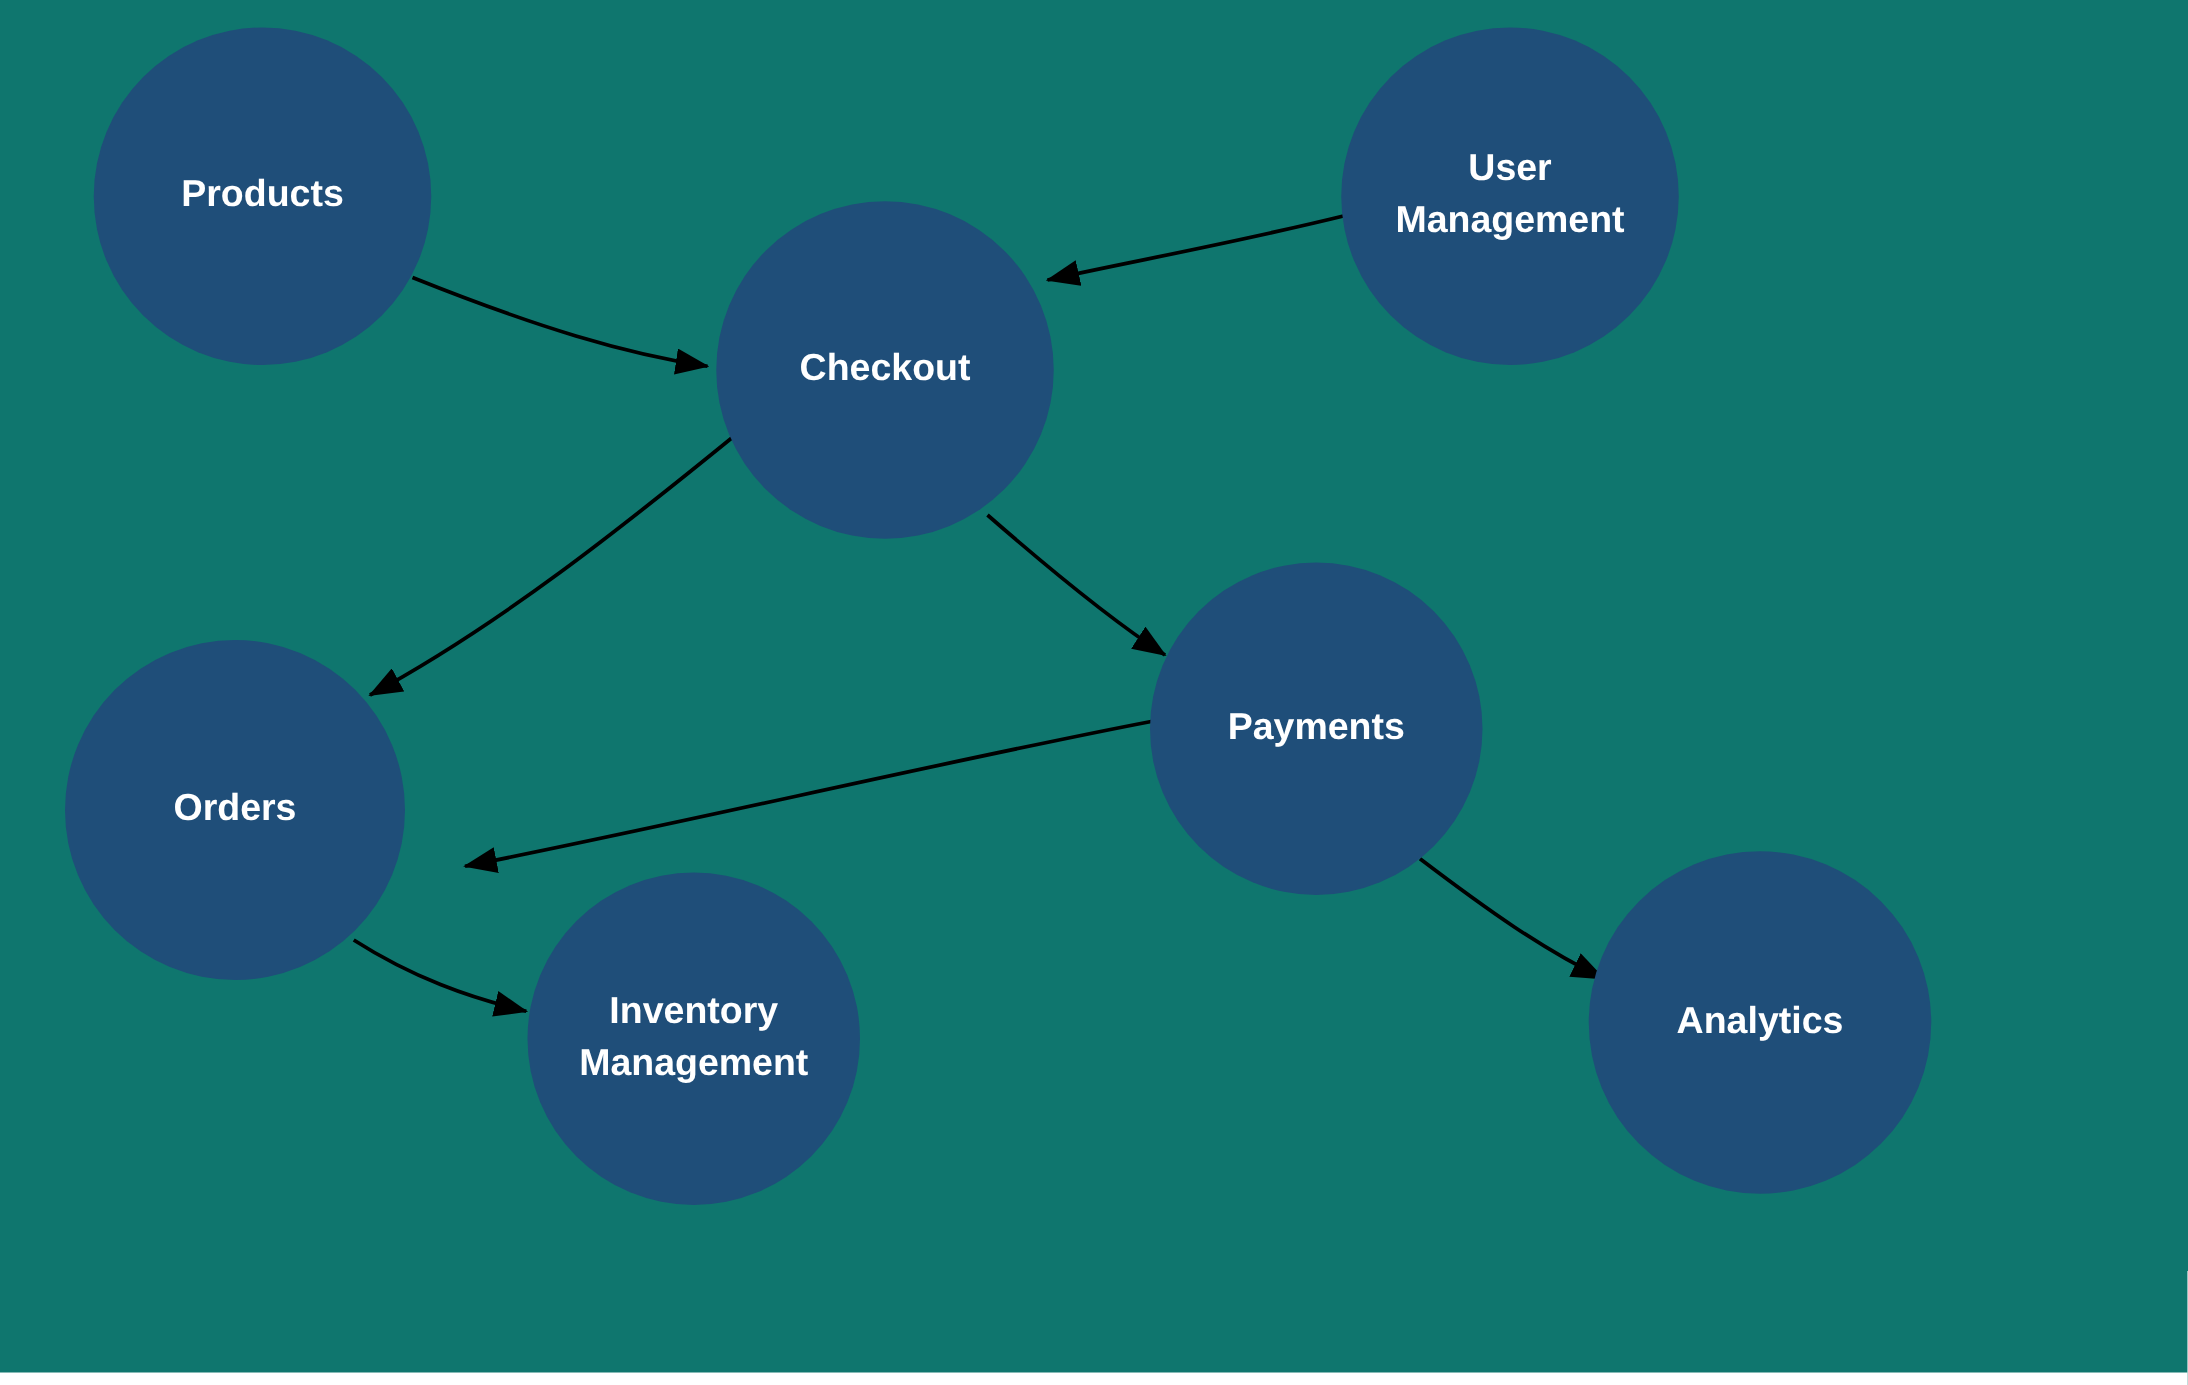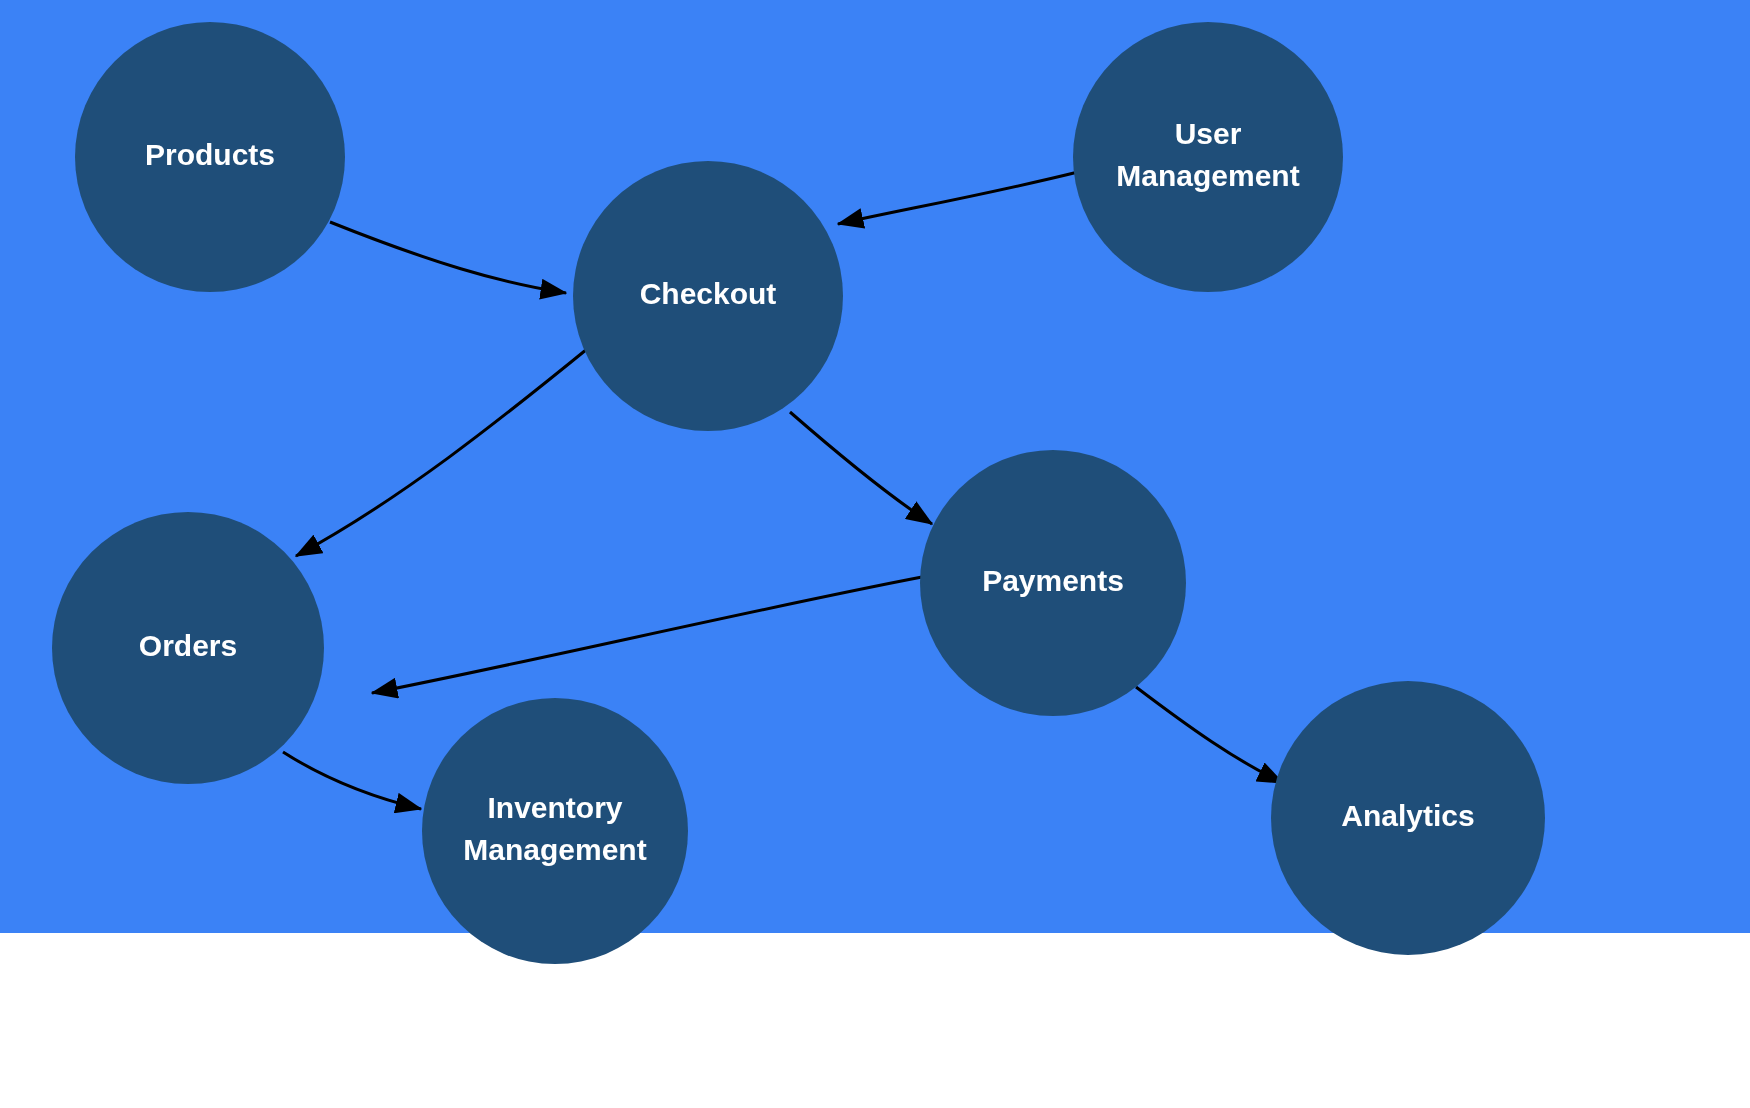--- a/index.html
+++ b/index.html
@@ -10,22 +10,22 @@
   }
   body {
     width: 1750px;
     height: 1108px;
     font-family: "Liberation Sans", sans-serif;
     overflow: hidden;
   }
   #graph-canvas {
     position: relative;
     width: 1750px;
-    height: 933px;
-    background: #3b82f6;
+    height: 1098px;
+    background: #0f766e;
   }
   #graph-svg {
     position: absolute;
     top: 0;
     left: 0;
     width: 1750px;
     height: 1108px;
   }
   .node-label {
     font-family: "Liberation Sans", sans-serif;

